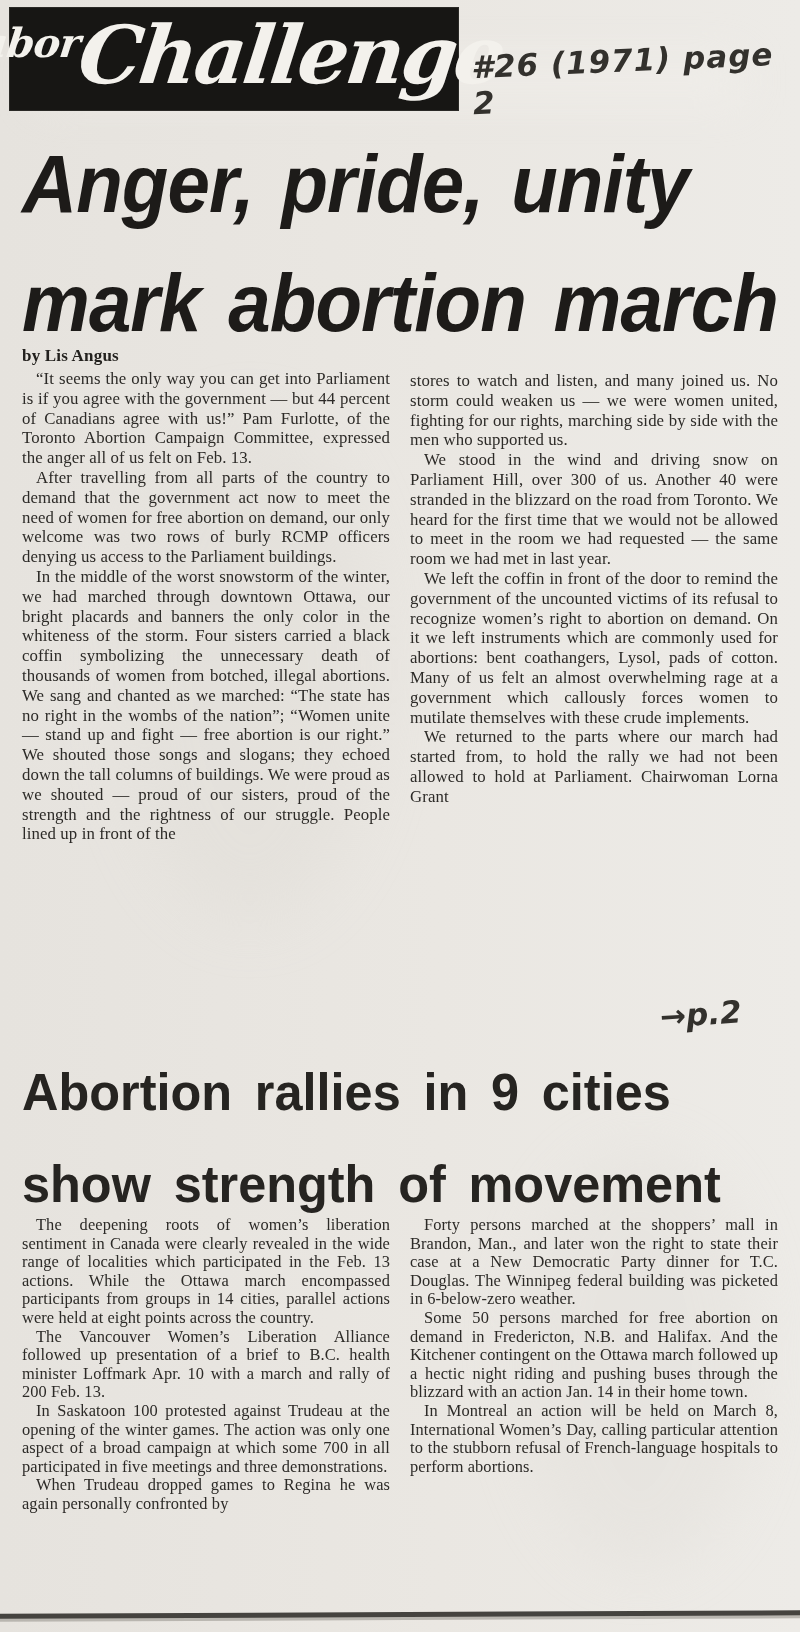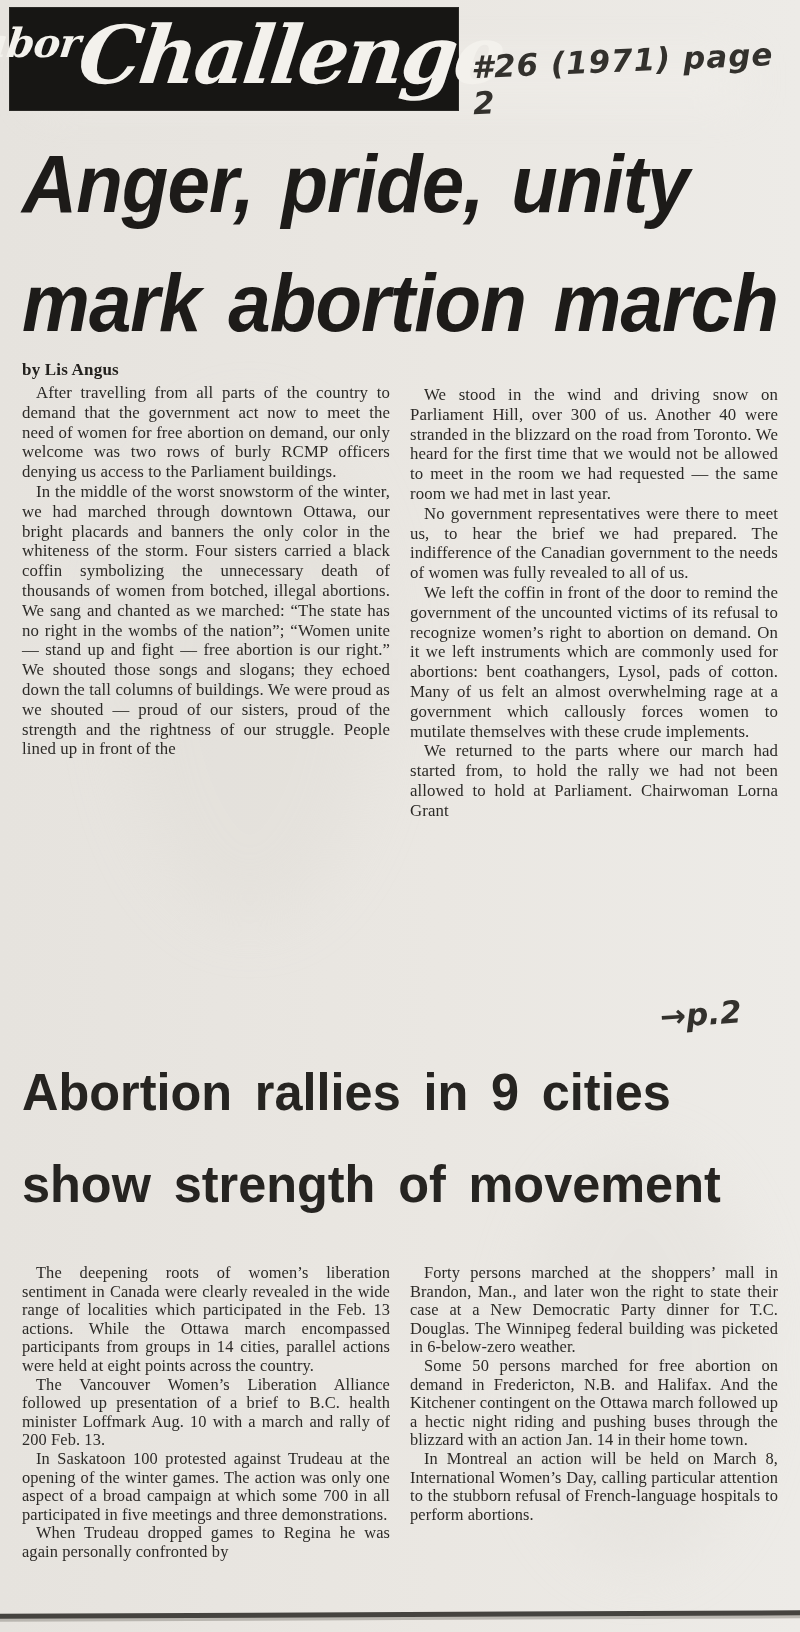--- a/index.html
+++ b/index.html
@@ -41,22 +41,22 @@
     font-size:82px;line-height:119px;color:#1d1b19;letter-spacing:-1px;word-spacing:8px;
     transform:scaleX(0.93);transform-origin:left top;white-space:nowrap;
   }
   .headline2{
     position:absolute;left:22px;top:1046px;width:800px;
     font-family:"Liberation Sans",sans-serif;font-weight:bold;
     font-size:52px;line-height:92px;color:#262421;letter-spacing:0;word-spacing:9px;
     transform:scaleX(0.97);transform-origin:left top;white-space:nowrap;
   }
   .cols{position:absolute;left:22px;width:757px;display:flex;gap:20px;}
-  .cols-a1{top:360px;}
-  .cols-a2{top:1264px;}
+  .cols-a1{top:346px;}
+  .cols-a2{top:1216px;}
   .col{width:368px;flex:0 0 368px;}
   .col-cont-a1{padding-top:25px;}
   .byline{
     font-weight:bold;font-size:17px;line-height:20px;margin:0 0 3px 0;color:#23211e;
     letter-spacing:.2px;
   }
   .para{
     margin:0;text-align:justify;text-indent:14px;
     font-size:16.8px;line-height:19.8px;color:#2c2a27;letter-spacing:.1px;
   }
@@ -84,42 +84,43 @@
 <div class="handwriting annotation">#26 (1971) page 2</div>
 
 <div class="headline1">
   <div>Anger, pride, unity</div>
   <div>mark abortion march</div>
 </div>
 
 <div class="cols cols-a1">
   <div class="col">
     <p class="byline">by Lis Angus</p>
+    <p class="para">“It seems the only way you can get into Parliament is if you agree with the government — but 44 percent of Canadians agree with us!” Pam Furlotte, of the Toronto Abortion Campaign Committee, expressed the anger all of us felt on Feb. 13.</p>
     <p class="para">After travelling from all parts of the country to demand that the government act now to meet the need of women for free abortion on demand, our only welcome was two rows of burly RCMP officers denying us access to the Parliament buildings.</p>
     <p class="para">In the middle of the worst snowstorm of the winter, we had marched through downtown Ottawa, our bright placards and banners the only color in the whiteness of the storm. Four sisters carried a black coffin symbolizing the unnecessary death of thousands of women from botched, illegal abortions. We sang and chanted as we marched: “The state has no right in the wombs of the nation”;  “Women unite — stand up and fight — free abortion is our right.” We shouted those songs and slogans; they echoed down the tall columns of buildings. We were proud as we shouted — proud of our sisters, proud of the strength and the rightness of our struggle. People lined up in front of the</p>
   </div>
   <div class="col col-cont-a1">
+    <p class="para cont">stores to watch and listen, and many joined us. No storm could weaken us — we were women united, fighting for our rights, marching side by side with the men who supported us.</p>
     <p class="para">We stood in the wind and driving snow on Parliament Hill, over 300 of us. Another 40 were stranded in the blizzard on the road from Toronto. We heard for the first time that we would not be allowed to meet in the room we had requested — the same room we had met in last year.</p>
-    <p class="para">No government representatives were there to meet us, to hear the brief we had prepared. The indifference of the Canadian government to the needs of women was fully revealed to all of us.</p>
     <p class="para">We left the coffin in front of the door to remind the government of the uncounted victims of its refusal to recognize women’s right to abortion on demand. On it we left instruments which are commonly used for abortions: bent coathangers, Lysol, pads of cotton. Many of us felt an almost overwhelming rage at a government which callously forces women to mutilate themselves with these crude implements.</p>
     <p class="para">We returned to the parts where our march had started from, to hold the rally we had not been allowed to hold at Parliament. Chairwoman Lorna Grant</p>
   </div>
 </div>
 
 <div class="handwriting pageref">→p.2</div>
 
 <div class="headline2">
   <div>Abortion rallies in 9 cities</div>
   <div>show strength of movement</div>
 </div>
 
 <div class="cols cols-a2">
   <div class="col">
     <p class="para">The deepening roots of women’s liberation sentiment in Canada were clearly revealed in the wide range of localities which participated in the Feb. 13 actions. While the Ottawa march encompassed participants from groups in 14 cities, parallel actions were held at eight points across the country.</p>
-    <p class="para">The Vancouver Women’s Liberation Alliance followed up presentation of a brief to B.C. health minister Loffmark Aug. 10 with a march and rally of 200 Feb. 13.</p>
+    <p class="para">The Vancouver Women’s Liberation Alliance followed up presentation of a brief to B.C. health minister Loffmark Apr. 10 with a march and rally of 200 Feb. 13.</p>
     <p class="para">In Saskatoon 100 protested against Trudeau at the opening of the winter games. The action was only one aspect of a broad campaign at which some 700 in all participated in five meetings and three demonstrations.</p>
     <p class="para">When Trudeau dropped games to Regina he was again personally confronted by</p>
   </div>
   <div class="col">
     <p class="para">Forty persons marched at the shoppers’ mall in Brandon, Man., and later won the right to state their case at a New Democratic Party dinner for T.C. Douglas. The Winnipeg federal building was picketed in 6-below-zero weather.</p>
     <p class="para">Some 50 persons marched for free abortion on demand in Fredericton, N.B. and Halifax. And the Kitchener contingent on the Ottawa march followed up a hectic night riding and pushing buses through the blizzard with an action Jan. 14 in their home town.</p>
     <p class="para">In Montreal an action will be held on March 8, International Women’s Day, calling particular attention to the stubborn refusal of French-language hospitals to perform abortions.</p>
   </div>
 </div>
 

